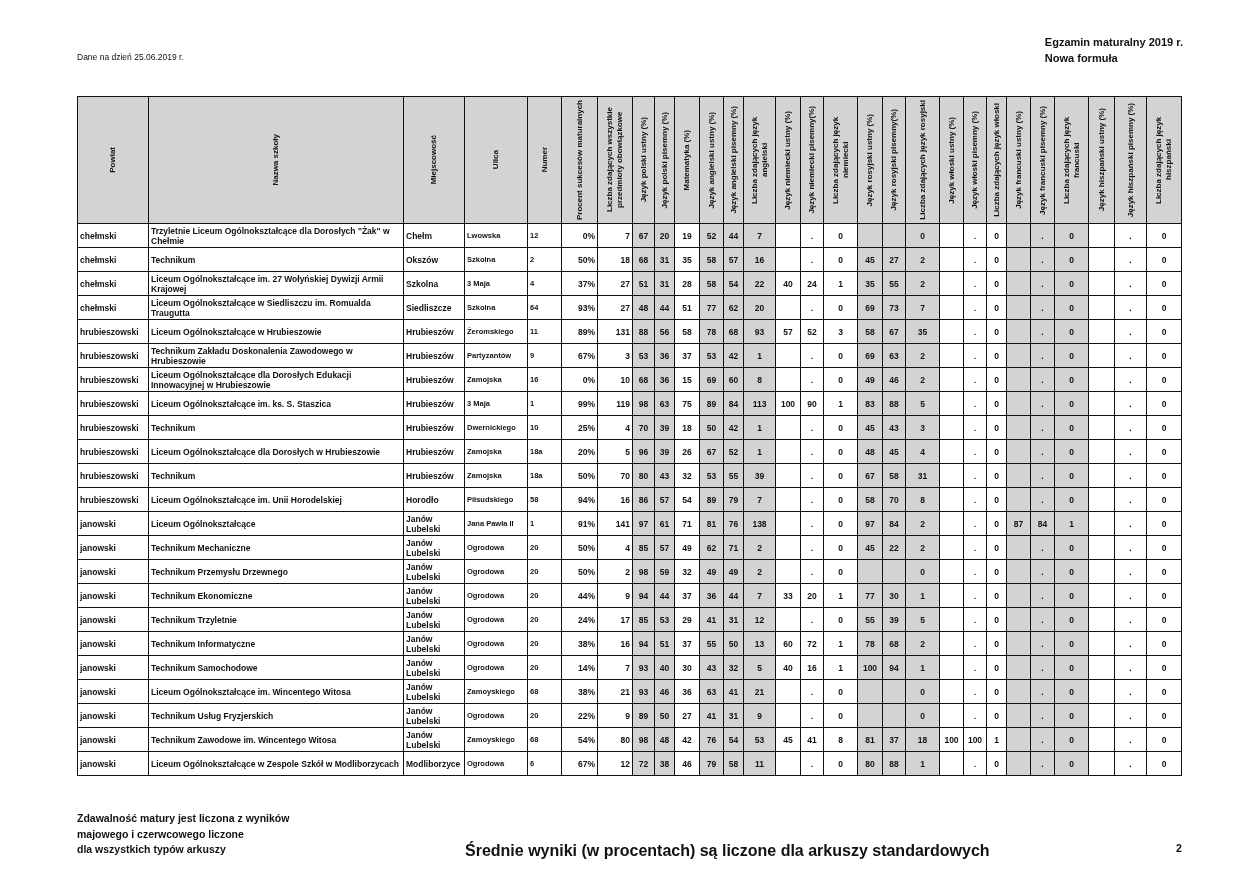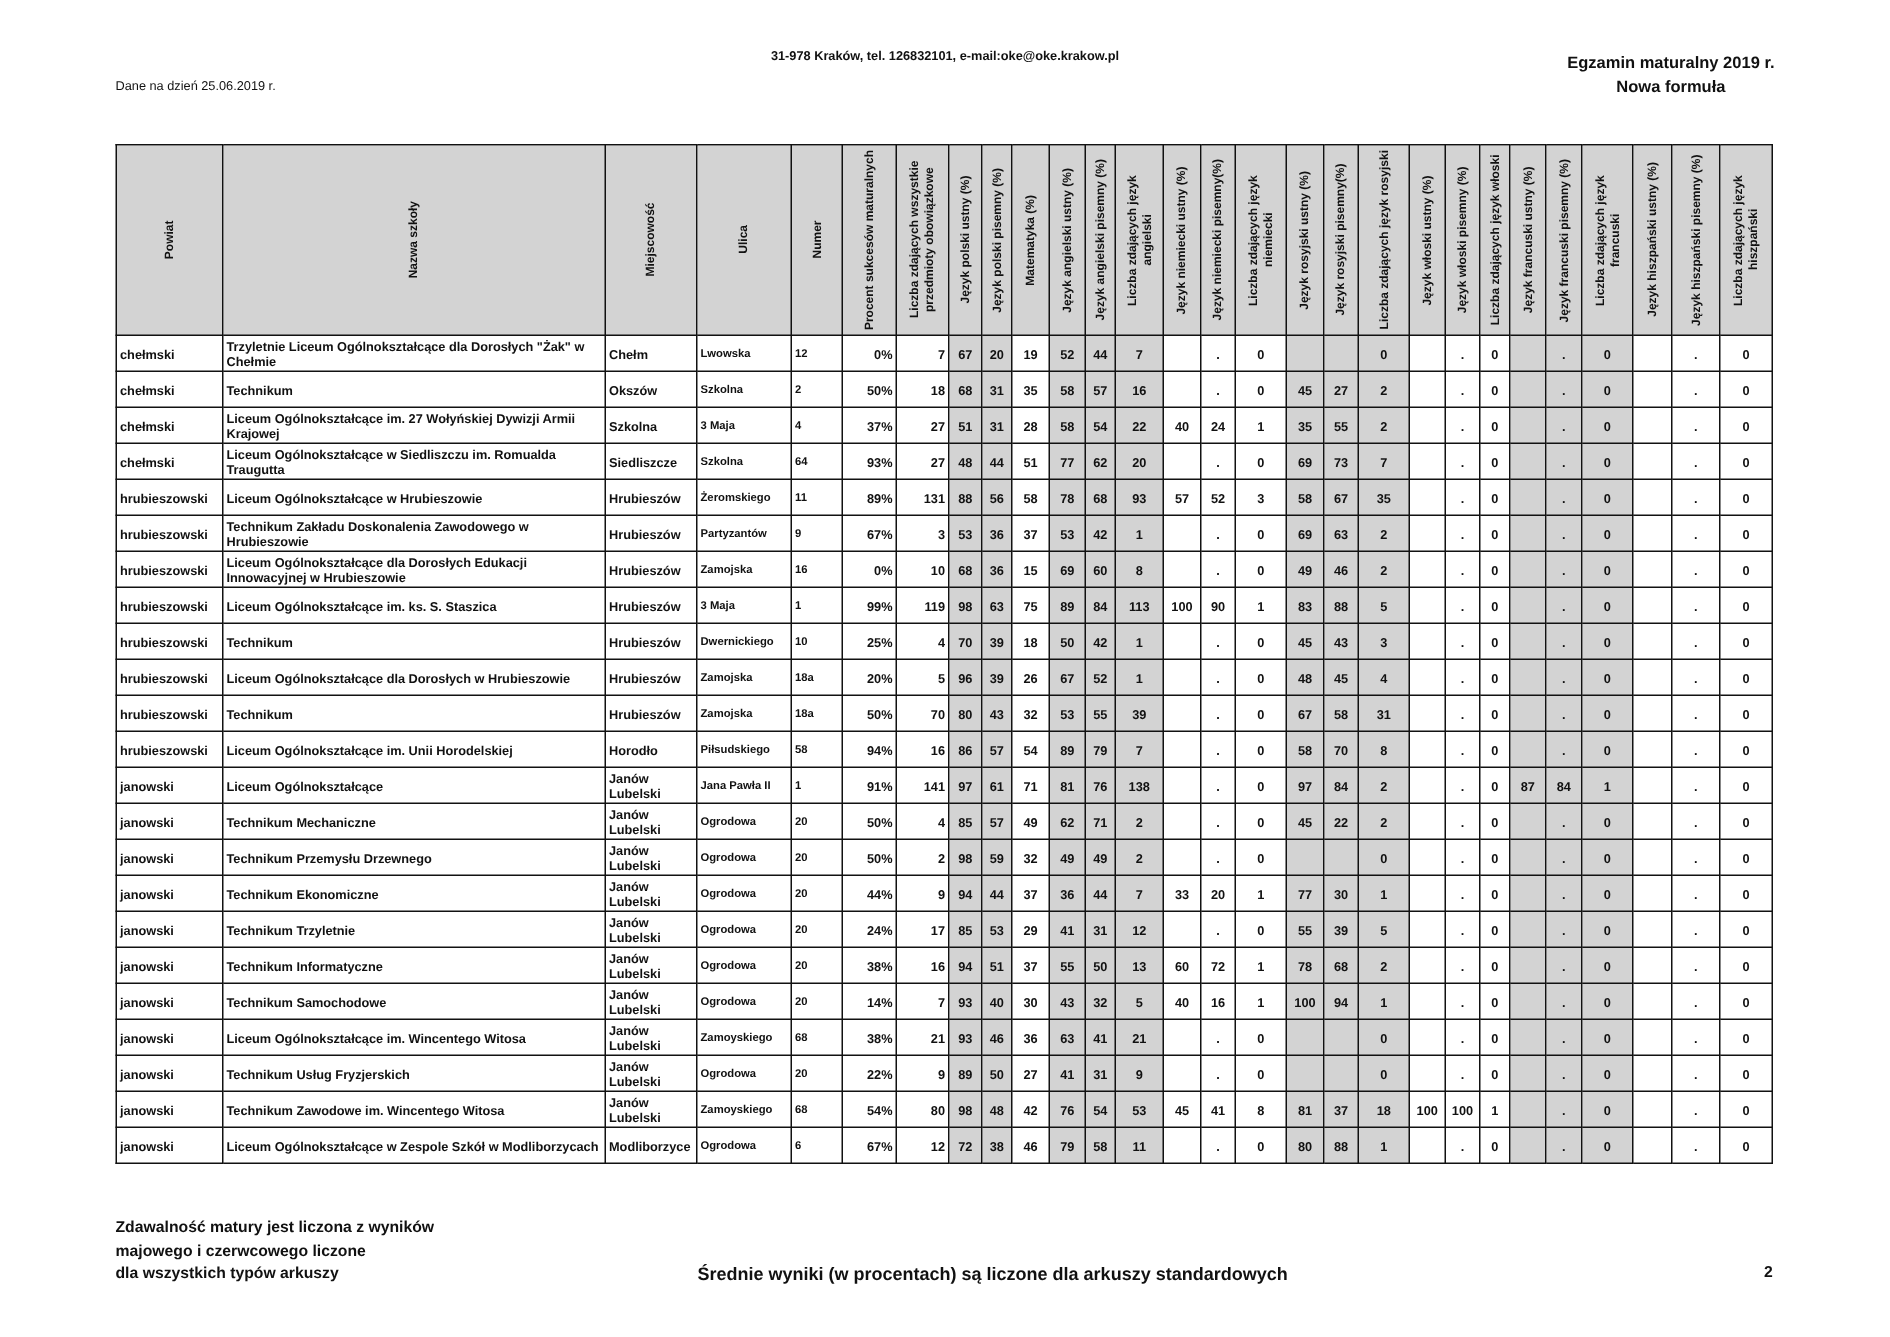--- a/index.html
+++ b/index.html
@@ -1,40 +1,39 @@
 <!DOCTYPE html>
 <html><head>
 <meta charset="utf-8">
 <style>
   html, body { margin:0; padding:0; background:#ffffff; }
   body { width:1260px; height:891px; position:relative; overflow:hidden;
          font-family:"Liberation Sans", sans-serif; color:#111; }
   .hdr-left { position:absolute; left:77px; top:52px; font-size:8.5px; font-weight:normal; }
   .hdr-center { position:absolute; left:440px; width:380px; top:31px; font-size:8.5px; font-weight:bold; text-align:center; line-height:12px; }
-  .hdr-right { position:absolute; right:77px; top:34px; font-size:11px; font-weight:bold; text-align:center; line-height:16px; }
+  .hdr-right { position:absolute; right:77px; top:34px; font-size:11px; font-weight:bold; text-align:left; line-height:16px; }
   table.grid { position:absolute; left:77px; top:81px; border-collapse:collapse; table-layout:fixed;margin-top:15px; }
   table.grid td, table.grid th { border:1.5px solid #111; padding:0; font-size:8.5px; font-weight:bold; overflow:hidden; }
   table.grid th { background:#d3d3d3; height:126px; vertical-align:middle; }
   table.grid th .rot { writing-mode:vertical-rl; transform:rotate(180deg); margin:0 auto; font-size:8px; text-align:center; line-height:10px; max-height:122px; }
   table.grid td { height:23px; text-align:center; vertical-align:middle; line-height:10px; }
   table.grid td.l { text-align:left; padding-left:2px; font-weight:bold; }
   table.grid td.sm { font-size:7.5px; }
   table.grid td.r { text-align:right; padding-right:2px; }
   table.grid td.pct { text-align:right; padding-right:2px; font-weight:900; }
   td.g, th.g { background:#d3d3d3; }
   .foot-left { position:absolute; left:77px; top:811px; font-size:10.5px; font-weight:bold; line-height:15.5px; }
-  .foot-center { position:absolute; left:465px; top:842px; font-size:12px; font-weight:bold; }
+  .foot-center { position:absolute; left:465px; top:842px; font-size:16px; font-weight:bold; }
   .foot-page { position:absolute; left:1176px; top:842px; font-size:10.5px; font-weight:bold; }
 </style>
 </head>
 <body>
 
 <div class="hdr-left">Dane na dzień 25.06.2019 r.</div>
 <div class="hdr-center">
-  <div>31-978 Kraków,  tel. 126832101, e-mail:oke@oke.krakow.pl</div>
 </div>
 <div class="hdr-right">
   <div>Egzamin maturalny 2019 r.</div>
   <div>Nowa formuła</div>
 </div>
 
 <table class="grid">
   <colgroup id="cols">
       <col style="width: 71px;">
       <col style="width: 255px;">

